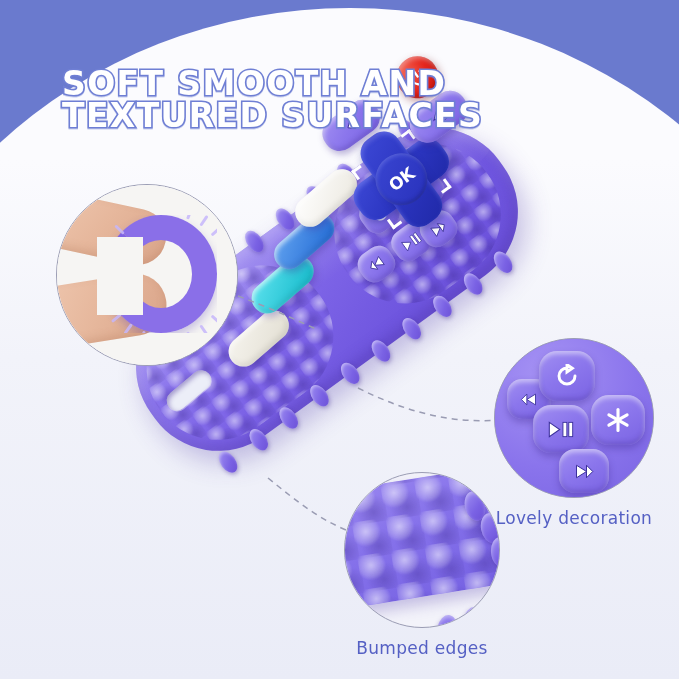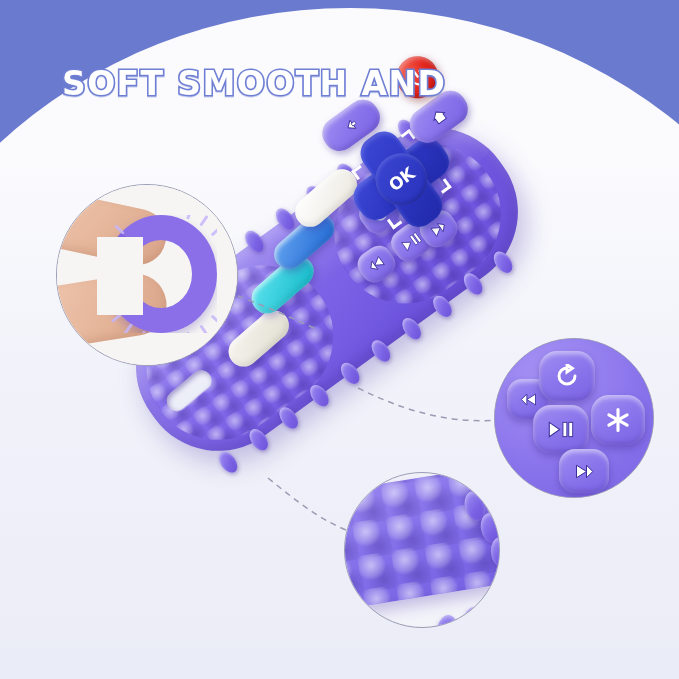--- a/index.html
+++ b/index.html
@@ -333,20 +333,21 @@
 <body>
 
 <div id="stage">
 
   <div class="header-band"></div>
   <div class="header-swoosh"></div>
   <div class="bg-fade"></div>
 
   <div class="title-block">
     <span class="title-line">SOFT SMOOTH AND</span>
+    <span class="title-line">TEXTURED SURFACES</span>
   </div>
 
   <svg id="leaders" viewBox="0 0 679 679">
     <path d="M238,296 C270,308 292,318 318,330" stroke="#9a9cb3" stroke-width="1.5" fill="none" stroke-dasharray="6 5"></path>
     <path d="M358,388 C406,412 452,424 500,420" stroke="#9a9cb3" stroke-width="1.5" fill="none" stroke-dasharray="6 5"></path>
     <path d="M268,478 C300,504 318,518 346,530" stroke="#9a9cb3" stroke-width="1.5" fill="none" stroke-dasharray="6 5"></path>
   </svg>
 
   <div id="remote-wrap">
     <div id="remote">
@@ -528,32 +529,34 @@
           </g>
         </svg>
       </div>
 
       <div class="btn" style="left:64px; top:110px; width:50px; height:44px; border-radius:16px;">
         <svg width="20" height="15" viewBox="0 0 16 12">
           <path d="M2 1 L10 6 L2 11 Z M10 1 L15 6 L10 11 Z" fill="#ffffff" stroke="#3a2f9a" stroke-width="0.8"></path>
         </svg>
       </div>
     </div>
+    <div class="callout-label" style="top:170px;">Lovely decoration</div>
   </div>
 
   <div class="callout" id="inset-bumped">
     <div class="circle">
       <div class="bump-slab">
         <div class="bump-dots"></div>
       </div>
       <div id="bump-nubs">
           <div class="bump-nub" style="left: 120px; top: 18px; transform: rotate(-14.4deg);"></div>
           <div class="bump-nub" style="left: 136px; top: 40px; transform: rotate(-10deg);"></div>
           <div class="bump-nub" style="left: 146px; top: 64px; transform: rotate(-5.2deg);"></div>
           <div class="bump-nub" style="left: 150px; top: 90px; transform: rotate(0deg);"></div>
           <div class="bump-nub" style="left: 140px; top: 116px; transform: rotate(5.2deg);"></div>
           <div class="bump-nub" style="left: 118px; top: 134px; transform: rotate(8.8deg);"></div>
           <div class="bump-nub" style="left: 92px; top: 142px; transform: rotate(10.4deg);"></div>
         </div>
     </div>
+    <div class="callout-label" style="top:166px;">Bumped edges</div>
   </div>
 
 </div>
 
 </body></html>

